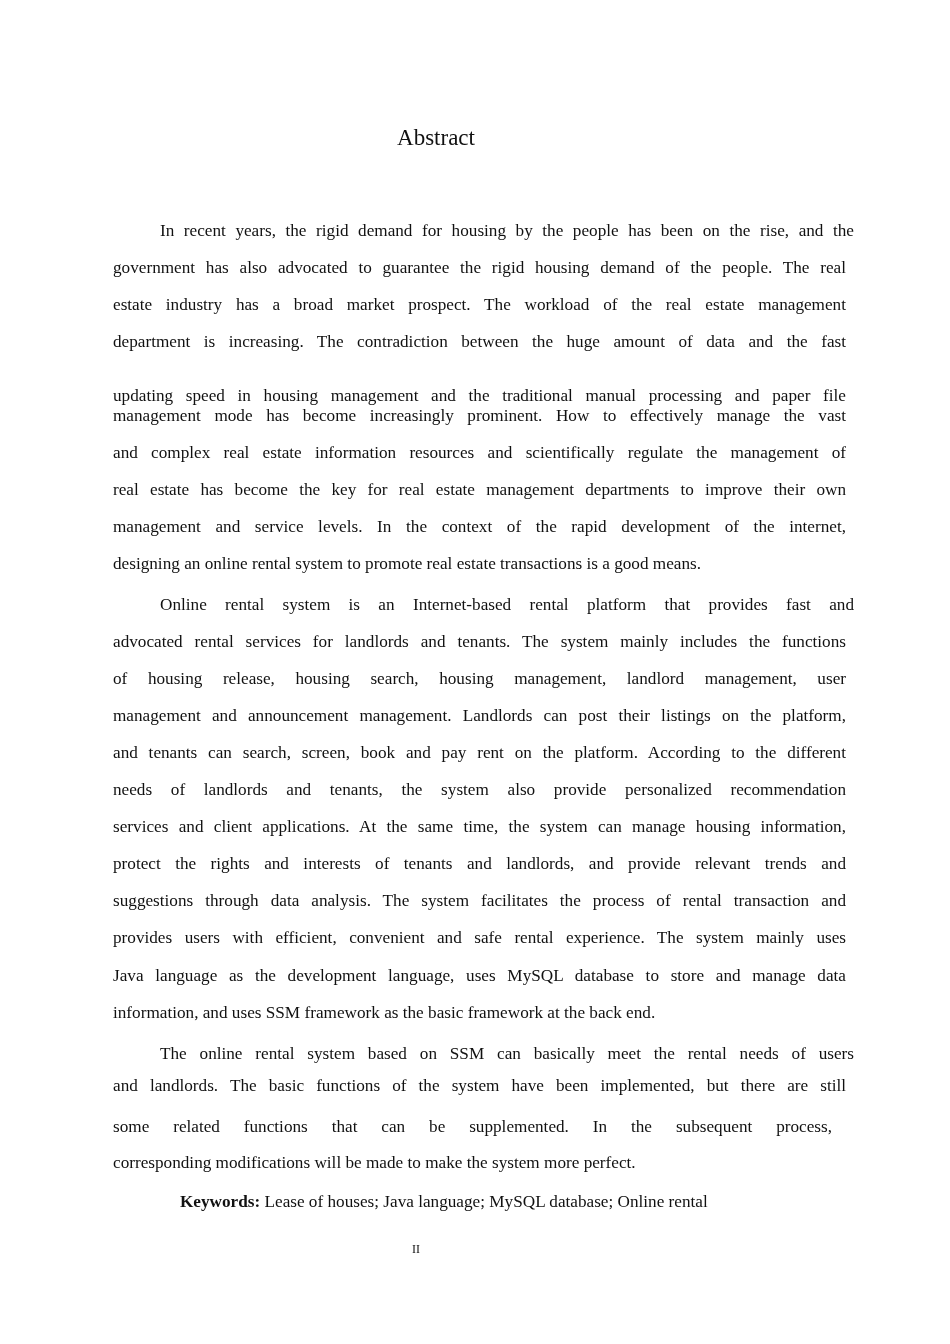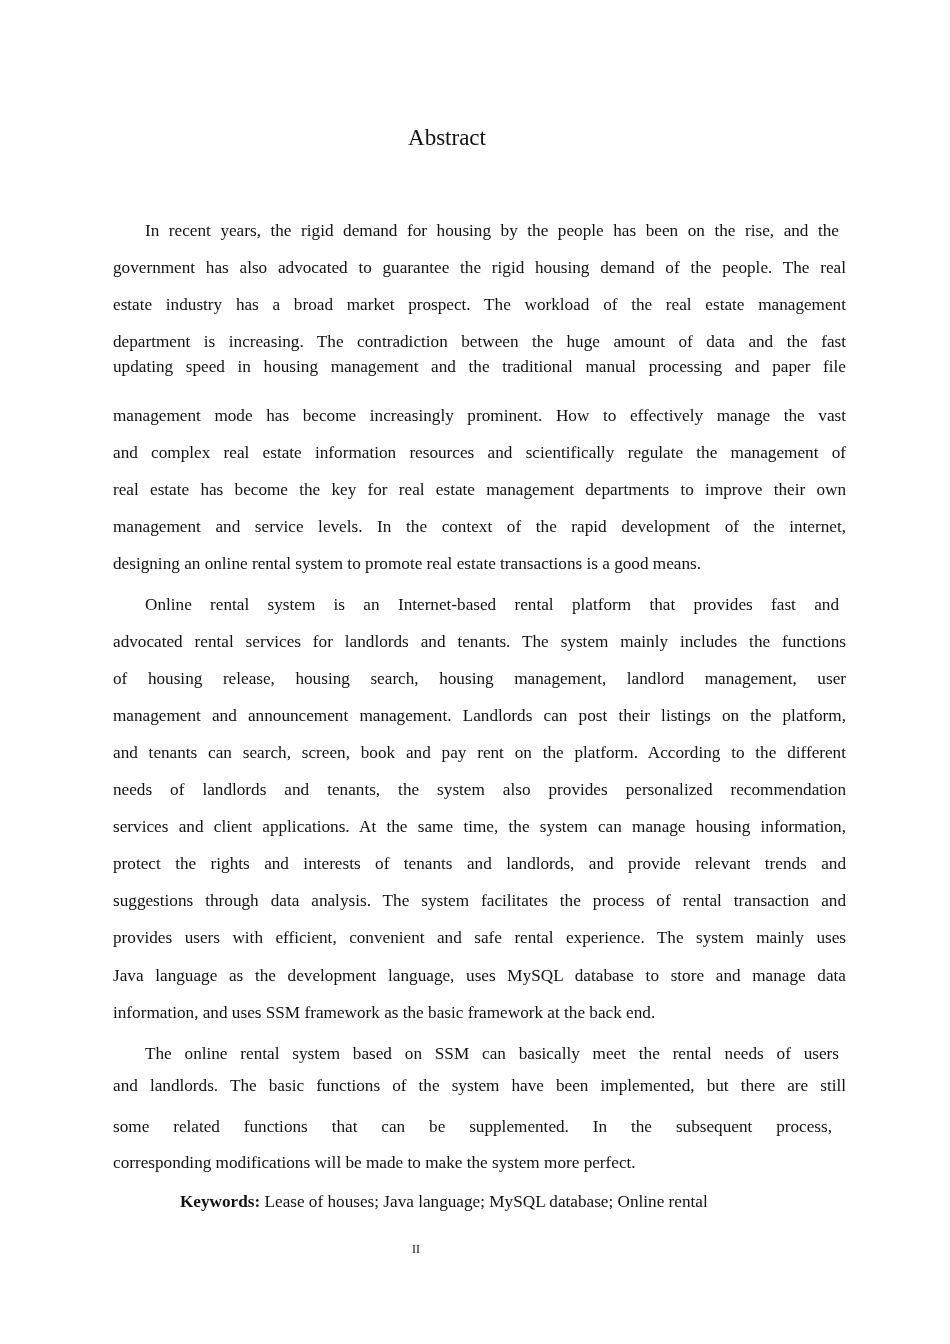--- a/index.html
+++ b/index.html
@@ -10,21 +10,21 @@
     body {
       width: 950px;
       height: 1344px;
       position: relative;
       overflow: hidden;
       font-family: "Liberation Serif", "DejaVu Serif", serif;
       color: #111111;
     }
     .title {
       position: absolute;
-      left: 15px;
+      left: 4px;
       width: 864px;
       top: 124px;
       text-align: center;
       font-size: 23px;
       line-height: 28px;
       letter-spacing: 0px;
     }
     .para {
       position: absolute;
       left: 113px;
@@ -40,21 +40,21 @@
       white-space: nowrap;
       text-align: justify;
       text-align-last: justify;
       transform-origin: left top;
     }
     .line.last {
       text-align: right;
       text-align-last: left;
     }
     .line.indent {
-      left: 32px;
+      left: 47px;
       width: 694px;
     }
     .keywords {
       position: absolute;
       left: 152px;
       top: 1190px;
       font-size: 17.2px;
       line-height: 24px;
       white-space: nowrap;
     }
@@ -74,35 +74,35 @@
 
 <div>
 
   <h1 class="title" style="margin:0;font-weight:normal;">Abstract</h1>
 
   <div class="para" style="top:219px;">
     <div class="line indent" style="top:0px;">In recent years, the rigid demand for housing by the people has been on the rise, and the</div>
     <div class="line" style="top:37px;">government has also advocated to guarantee the rigid housing demand of the people. The real</div>
     <div class="line" style="top:74px;">estate industry has a broad market prospect. The workload of the real estate management</div>
     <div class="line" style="top:111px;">department is increasing. The contradiction between the huge amount of data and the fast</div>
-    <div class="line" style="top:136px;">updating speed in housing management and the traditional manual processing and paper file</div>
+    <div class="line" style="top:165px;">updating speed in housing management and the traditional manual processing and paper file</div>
     <div class="line" style="top:185px;">management mode has become increasingly prominent. How to effectively manage the vast</div>
     <div class="line" style="top:222px;">and complex real estate information resources and scientifically regulate the management of</div>
     <div class="line" style="top:259px;">real estate has become the key for real estate management departments to improve their own</div>
     <div class="line" style="top:296px;">management and service levels. In the context of the rapid development of the internet,</div>
     <div class="line last" style="top:333px;">designing an online rental system to promote real estate transactions is a good means.</div>
   </div>
 
   <div class="para" style="top:593px;">
     <div class="line indent" style="top:0px;">Online rental system is an Internet-based rental platform that provides fast and</div>
     <div class="line" style="top:37px;">advocated rental services for landlords and tenants. The system mainly includes the functions</div>
     <div class="line" style="top:74px;">of housing release, housing search, housing management, landlord management, user</div>
     <div class="line" style="top:111px;">management and announcement management. Landlords can post their listings on the platform,</div>
     <div class="line" style="top:148px;">and tenants can search, screen, book and pay rent on the platform. According to the different</div>
-    <div class="line" style="top:185px;">needs of landlords and tenants, the system also provides personalized recommendation</div>
+    <div class="line" style="top:185px;">needs of landlords and tenants, the system also provide personalized recommendation</div>
     <div class="line" style="top:222px;">services and client applications. At the same time, the system can manage housing information,</div>
     <div class="line" style="top:259px;">protect the rights and interests of tenants and landlords, and provide relevant trends and</div>
     <div class="line" style="top:296px;">suggestions through data analysis. The system facilitates the process of rental transaction and</div>
     <div class="line" style="top:333px;">provides users with efficient, convenient and safe rental experience. The system mainly uses</div>
     <div class="line" style="top:371px;">Java language as the development language, uses MySQL database to store and manage data</div>
     <div class="line last" style="top:408px;">information, and uses SSM framework as the basic framework at the back end.</div>
   </div>
 
   <div class="para" style="top:1042px;">
     <div class="line indent" style="top:0px;">The online rental system based on SSM can basically meet the rental needs of users</div>

